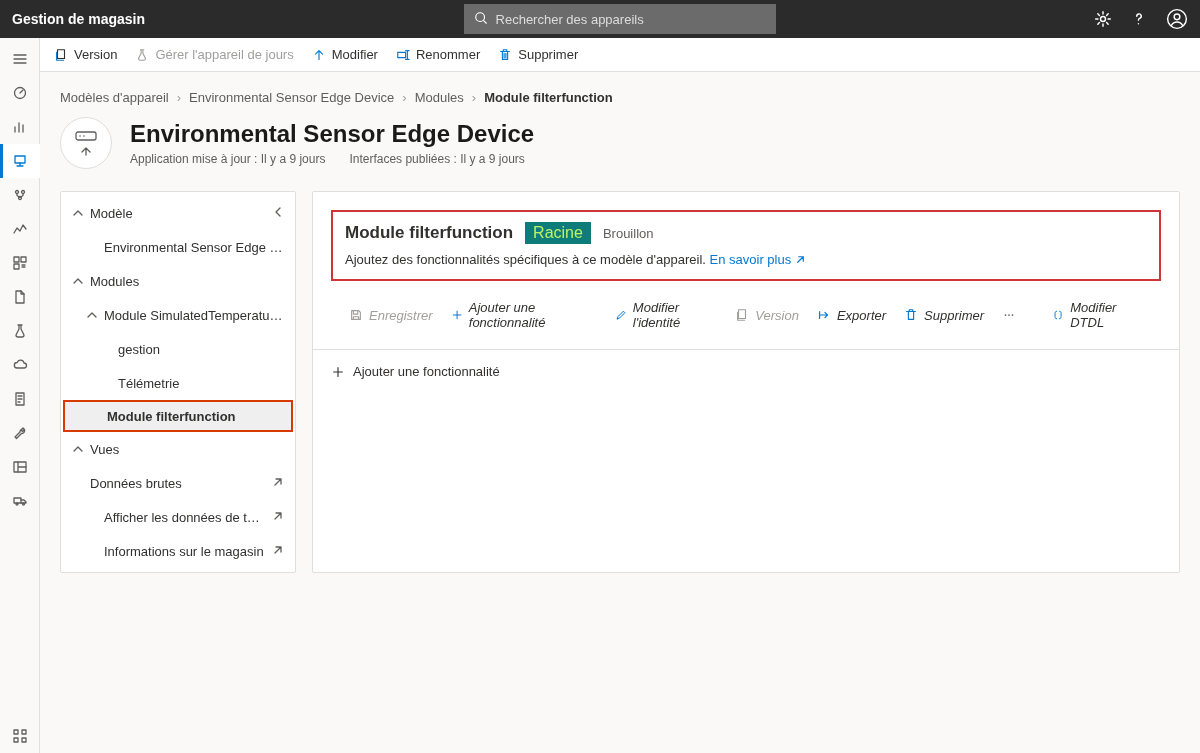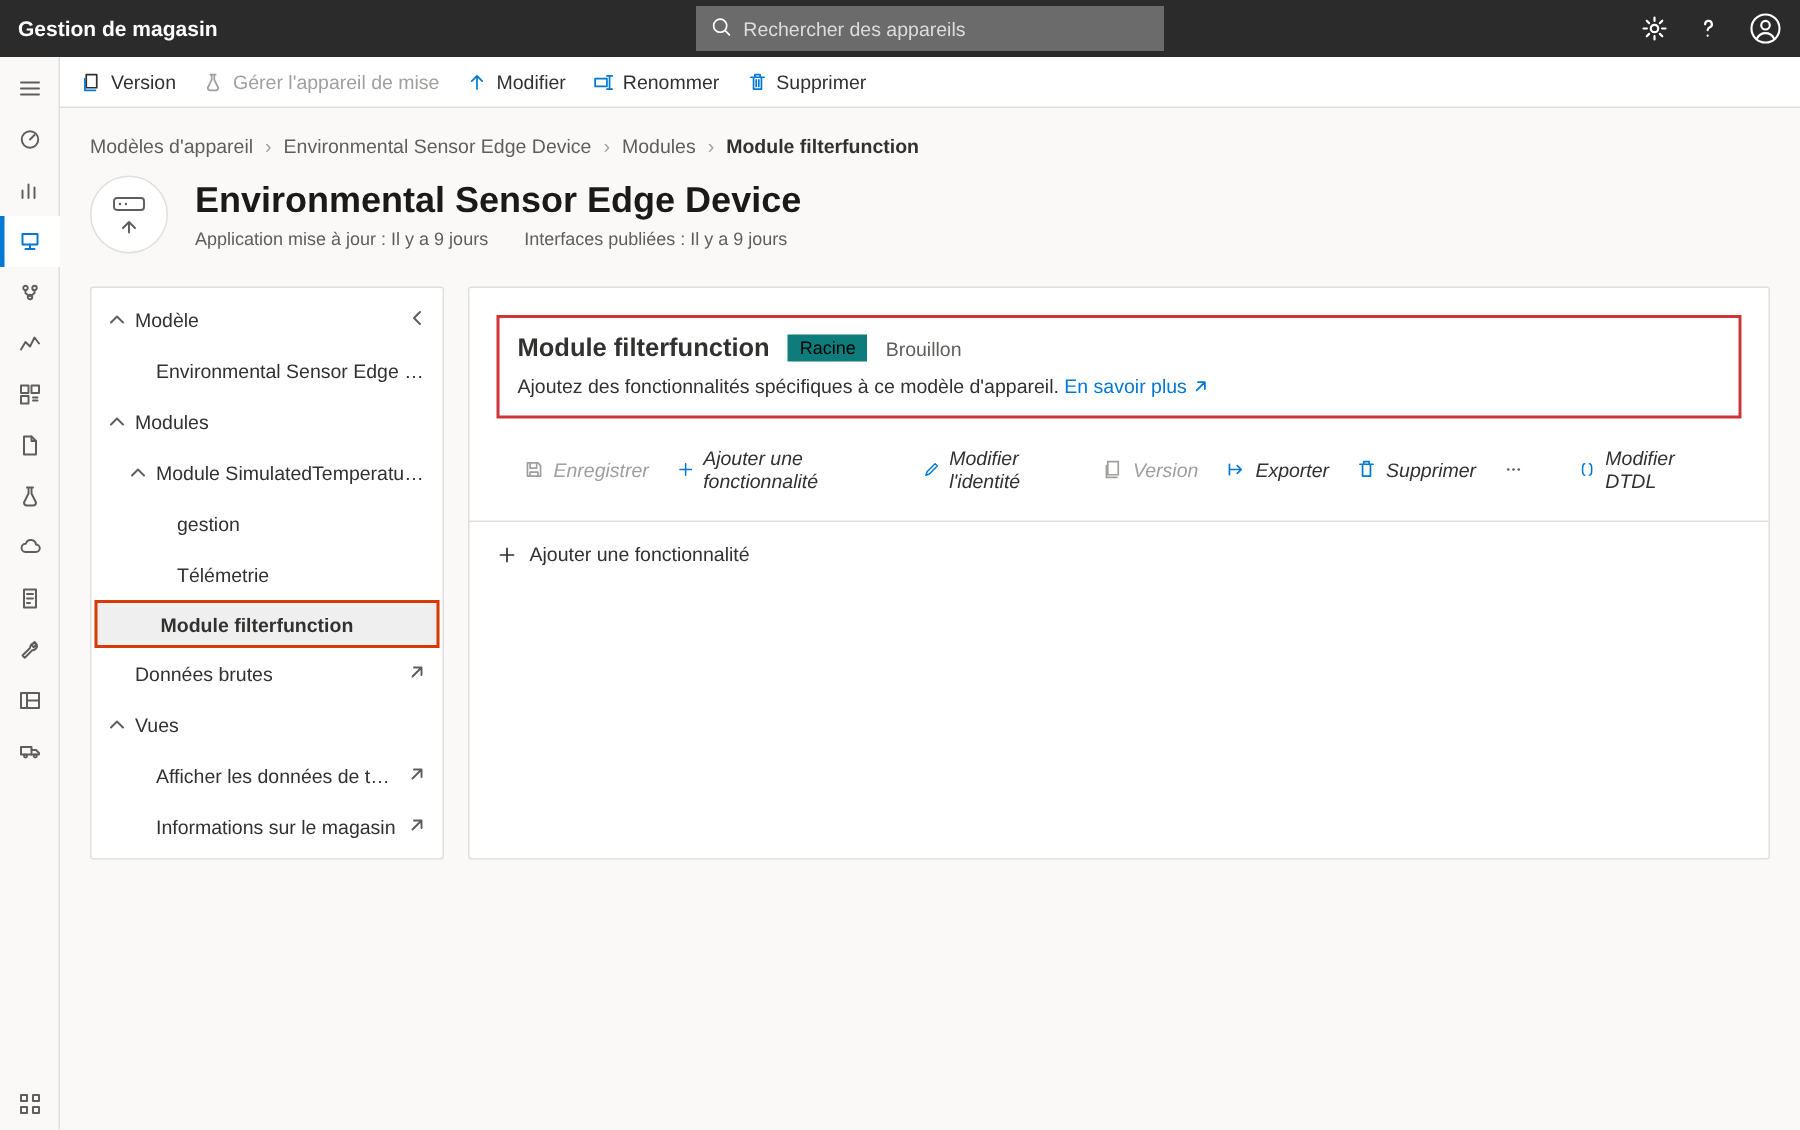--- a/index.html
+++ b/index.html
@@ -69,21 +69,21 @@
 .tree-row.sel-hl { border: 2px solid #d83b01; margin: 0 2px; height: 32px; }
 .tree-row.header-row { justify-content: space-between; }
 .tree-row.header-row .back { color:#605e5c; }
 
 
 .panel { flex: 1; background: #fff; border: 1px solid #e1dfdd; border-radius: 2px; padding: 0; min-width: 0; }
 .panel-head { padding: 18px 18px 14px 18px; border-bottom: 1px solid #e1dfdd; }
 .panel-head-highlight { border: 2px solid #d13438; padding: 10px 12px 12px 12px; margin-bottom: 14px; }
 .panel-title-row { display:flex; align-items:center; gap:12px; }
 .panel-title-row h2 { font-size: 17px; font-weight: 600; }
-.badge { background: #0f7c7c; color:#000000; font-size:12px; padding:2px 8px; }
+.badge { background: #0f7c7c; color:#bef264; font-size:16px; padding:2px 8px; }
 .status { color:#605e5c; font-size: 13px; }
 .panel-sub { margin-top: 8px; font-size: 13px; color:#323130; }
 .panel-sub a { color:#0078d4; text-decoration:none; display:inline-flex; align-items:center; gap:4px; }
 
 .panel-toolbar { display:flex; align-items:center; gap:18px; padding: 0 18px; height: 40px; }
 .pt-btn { display:flex; align-items:center; gap:6px; font-size:13px; color:#323130; cursor:pointer;font-style:italic; }
 .pt-btn.dim { color:#a19f9d; }
 .pt-btn svg { width:14px; height:14px; }
 .pt-spacer { flex:1; }
 
@@ -236,21 +236,21 @@
         <svg viewBox="0 0 16 16">
             <rect class="stroke" x="4" y="2" width="8" height="10"></rect>
             <path class="stroke" d="M3 5v9h8" style="stroke:#0078d4"></path>
           </svg>
         <span>Version</span>
       </div>
       <div class="tb-btn dim">
         <svg viewBox="0 0 16 16">
             <path class="stroke" d="M6 2h4M7 2v4l-3 6a2 2 0 0 0 2 2h4a2 2 0 0 0 2-2l-3-6V2"></path>
           </svg>
-        <span>Gérer l'appareil de mise</span>
+        <span>Gérer l'appareil de jours</span>
       </div>
       <div class="tb-btn">
         <svg viewBox="0 0 16 16" style="color:#0078d4">
             <path class="stroke" d="M8 13V3M4 7l4-4 4 4"></path>
           </svg>
         <span>Modifier</span>
       </div>
       <div class="tb-btn">
         <svg viewBox="0 0 16 16" style="color:#0078d4">
             <rect class="stroke" x="2" y="5" width="9" height="6"></rect>
@@ -344,35 +344,35 @@
           </div>
           <div class="tree-row lvl2">
             <span class="chev none"></span>
             <span class="label">Télémetrie</span>
           </div>
           <div class="tree-row lvl1 sel sel-hl">
             <span class="chev none"></span>
             <span class="label">Module filterfunction</span>
           </div>
           <div class="tree-row">
+            <span class="chev">
+                <svg viewBox="0 0 12 12" width="12" height="12">
+                  <path class="stroke" d="M2 8l4-4 4 4"></path>
+                </svg>
+              </span>
+            <span class="label">Vues</span>
+          </div>
+          <div class="tree-row">
             <span class="chev none"></span>
             <span class="label">Données brutes</span>
             <span class="expand-icon">
               <svg viewBox="0 0 12 12" width="12" height="12">
                   <path class="stroke" d="M3 9l6-6M4 3h5v5"></path>
                 </svg>
             </span>
-          </div>
-          <div class="tree-row">
-            <span class="chev">
-                <svg viewBox="0 0 12 12" width="12" height="12">
-                  <path class="stroke" d="M2 8l4-4 4 4"></path>
-                </svg>
-              </span>
-            <span class="label">Vues</span>
           </div>
           <div class="tree-row lvl1">
             <span class="chev none"></span>
             <span class="label">Afficher les données de télémétri...</span>
             <span class="expand-icon">
               <svg viewBox="0 0 12 12" width="12" height="12">
                   <path class="stroke" d="M3 9l6-6M4 3h5v5"></path>
                 </svg>
             </span>
           </div>

